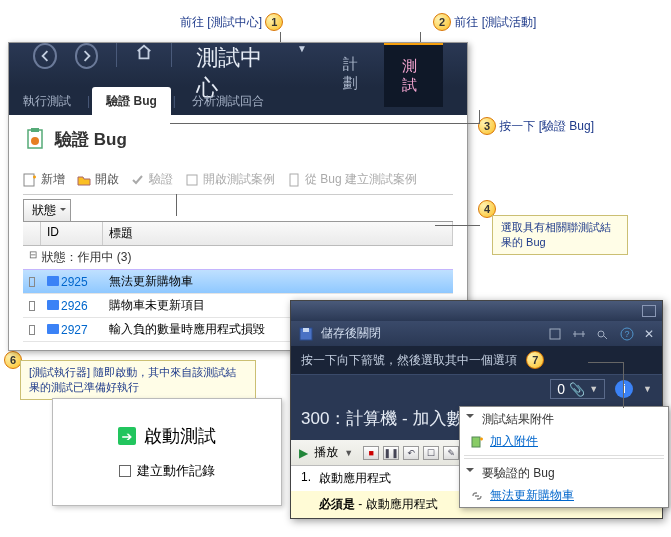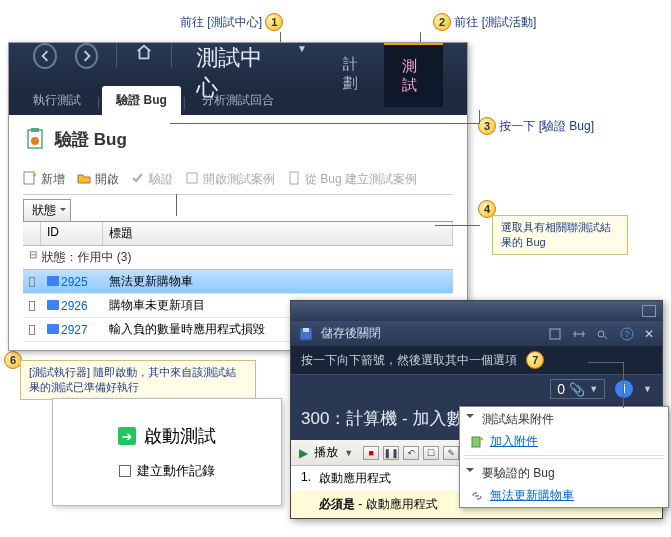--- a/index.html
+++ b/index.html
@@ -15,31 +15,31 @@
 .nav-btn { width: 26px; height: 26px; border: 2px solid #6b7a99; border-radius: 50%; display: flex; align-items: center; justify-content: center; color: #c4cfe0; cursor: pointer; }
 .nav-btn svg { width: 12px; height: 12px; fill: #c4cfe0; }
 .divider-v { width: 1px; height: 24px; background: #4a5a7a; }
 .home-icon svg { width: 18px; height: 18px; stroke: #c4cfe0; fill: none; stroke-width: 2; }
 .app-title { color: #e6ecf5; font-size: 22px; font-weight: 300; margin-left: 6px; }
 .title-dd { color: #c4cfe0; margin-left: 4px; font-size: 10px; }
 .main-tabs { margin-left: auto; display: flex; gap: 0; }
 .main-tab { padding: 12px 18px; color: #a8b4c8; font-size: 15px; cursor: pointer; }
 .main-tab.active { background: #0f1828; color: #f9a8d4; border-top: 2px solid #f59e0b; }
 
-.sub-tabs { background: #1e2a40; display: flex; padding: 0 10px; height: 28px; align-items: flex-end; }
+.sub-tabs { background: #1e2a40; display: flex; padding: 0 0; height: 28px; align-items: center; }
 .sub-tab { padding: 6px 14px; color: #a8b4c8; font-size: 12px; cursor: pointer; position: relative; }
 .sub-tab.active { background: #fff; color: #333; font-weight: bold; border-radius: 3px 3px 0 0; }
 .sub-tab-sep { color: #4a5a7a; padding: 6px 2px; }
 
 .panel { background: #fff; padding: 12px 14px 8px; }
 .panel-title { display: flex; align-items: center; gap: 8px; font-size: 17px; font-weight: bold; color: #333; margin-bottom: 14px; }
 .panel-title-icon { width: 24px; height: 24px; }
 
 .toolbar { display: flex; gap: 12px; padding: 6px 0; border-bottom: 1px solid #ccc; align-items: center; flex-wrap: wrap; }
-.tb-btn { display: flex; align-items: flex-start; gap: 4px; color: #555; cursor: pointer; font-size: 12px; }
+.tb-btn { display: flex; align-items: center; gap: 4px; color: #555; cursor: pointer; font-size: 12px; }
 .tb-btn.disabled { color: #aaa; }
 .tb-icon { width: 14px; height: 14px; }
 
 .state-bar { display: flex; margin-top: 4px; }
 .state-btn { border: 1px solid #999; background: linear-gradient(#fff,#e8e8e8); padding: 2px 14px 2px 8px; font-size: 12px; cursor: pointer; position: relative; }
 .state-btn::after { content: ""; position: absolute; right: 4px; top: 8px; border: 3px solid transparent; border-top-color: #555; }
 
 .grid { border-top: 1px solid #999; margin-top: -1px; }
 .grid-head { display: flex; background: linear-gradient(#fafafa,#eaeaea); border-bottom: 1px solid #bbb; font-size: 12px; }
 .grid-head > div { padding: 3px 6px; border-right: 1px solid #ccc; }

